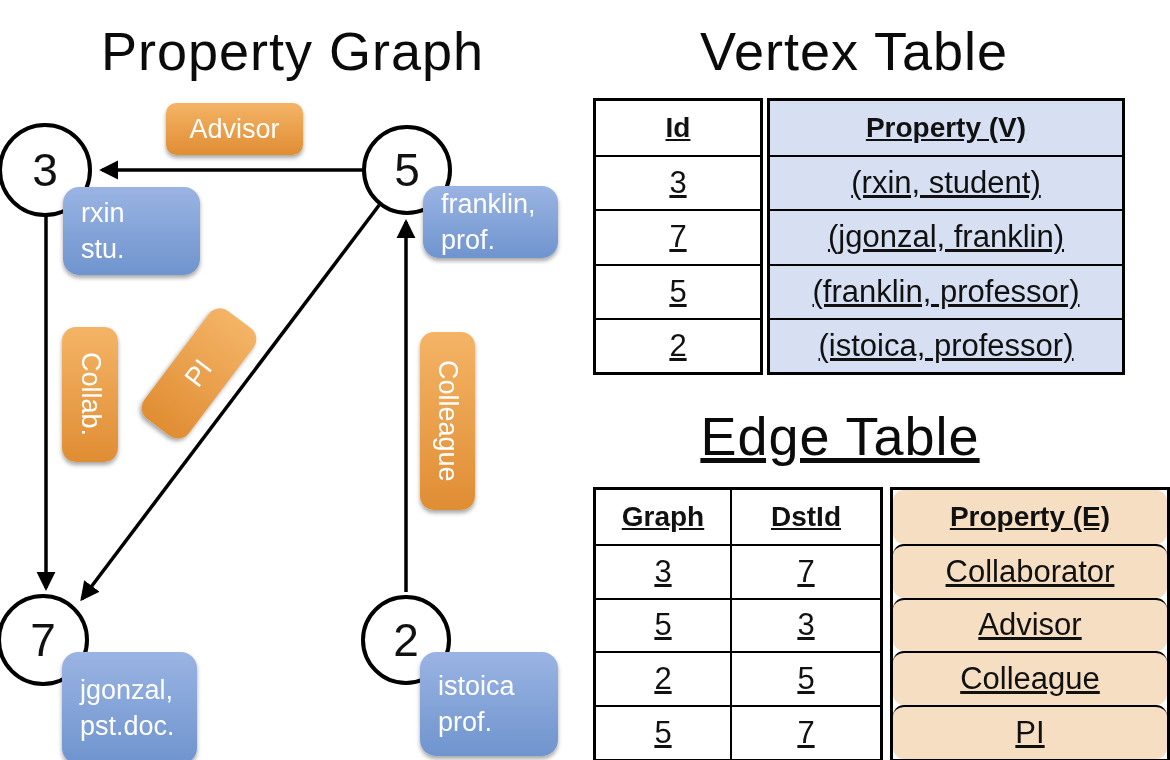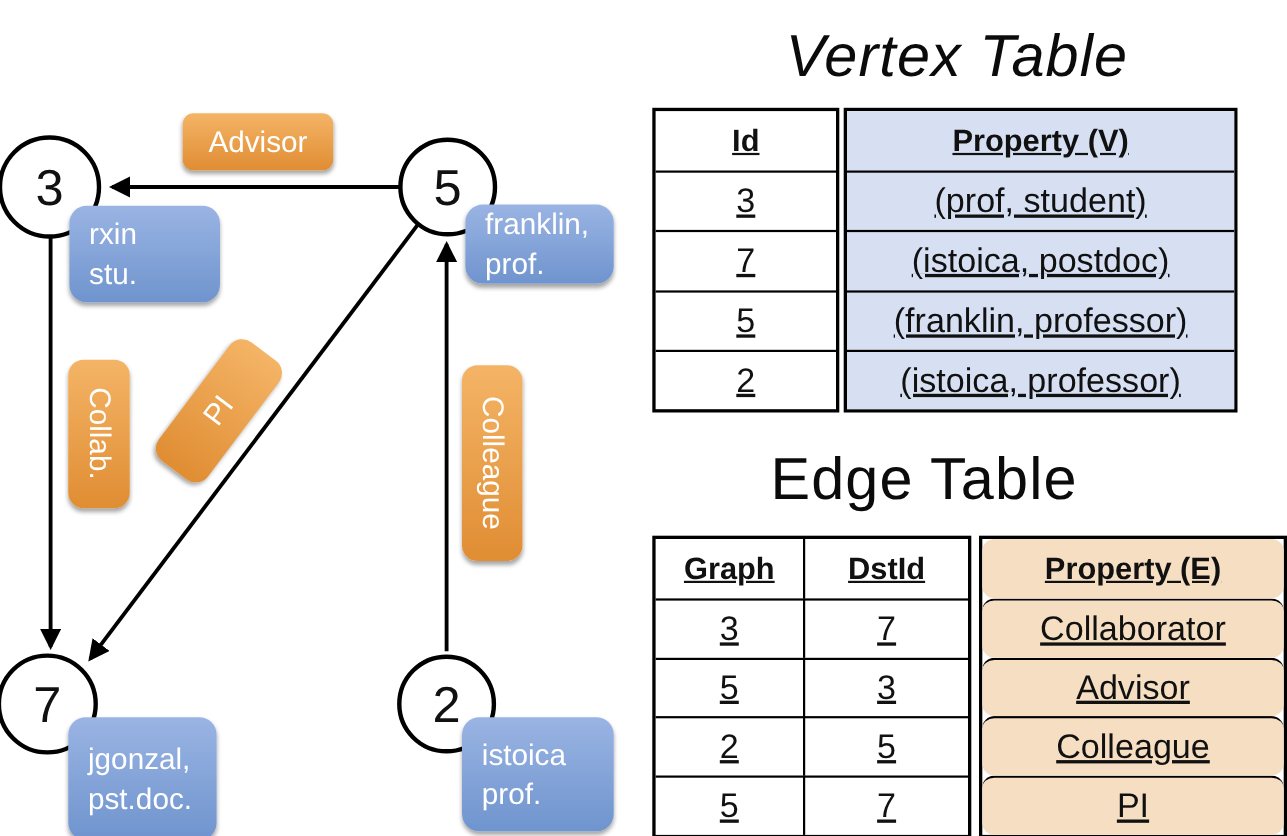--- a/index.html
+++ b/index.html
@@ -17,22 +17,22 @@
   
   .big-title {
     position: absolute;
     text-align: center;
     font-size: 54px;
     font-weight: 300;
     letter-spacing: 1px;
     color: #0b0b0b;
   }
   #graph-title  { left: 0;   top: 20px;  width: 585px; }
-  #vertex-title { left: 585px; top: 20px; width: 570px; font-style: italic; }
-  #edge-title   { left: 585px; top: 405px; width: 510px; }
+  #vertex-title { left: 569px; top: 20px; width: 570px; }
+  #edge-title   { left: 585px; top: 405px; width: 510px; text-decoration: underline; }
 
   
   #graph-edges {
     position: absolute;
     left: 0; top: 0;
     width: 585px; height: 760px;
     z-index: 1;
   }
   .node {
     position: absolute;
@@ -130,20 +130,21 @@
   #et-propcol { left: 297px; width: 280px; grid-template-rows: repeat(5, 1fr); }
   #et-propcol .cell { background: #f6dec2; border-radius: 11px; }
 
   .num { font-size: 34px; }
 </style>
 </head>
 <body>
 
 <div class="canvas">
 
+  <div class="big-title" id="graph-title">Property Graph</div>
   <div class="big-title" id="vertex-title">Vertex Table</div>
   <div class="big-title" id="edge-title">Edge Table</div>
 
   <svg id="graph-edges" viewBox="0 0 585 760" xmlns="http://www.w3.org/2000/svg">
     <defs>
       <marker id="arrow" viewBox="0 0 10 10" refX="8.5" refY="5" markerWidth="5.5" markerHeight="5.5" orient="auto-start-reverse">
         <path d="M 0 0 L 10 5 L 0 10 z" fill="#000"></path>
       </marker>
     </defs>
     <path d="M 365 170 L 102 170" stroke="#000" stroke-width="3.5" fill="none" marker-end="url(#arrow)"></path>
@@ -206,22 +207,22 @@
   <div class="tbl" id="vertex-table">
     <div class="colblock" id="vt-idcol">
       <div class="cell hdr first">Id</div>
       <div class="cell num">3</div>
       <div class="cell num">7</div>
       <div class="cell num">5</div>
       <div class="cell num">2</div>
     </div>
     <div class="colblock" id="vt-propcol">
       <div class="cell hdr first">Property (V)</div>
-      <div class="cell">(prof, student)</div>
-      <div class="cell">(istoica, postdoc)</div>
+      <div class="cell">(rxin, student)</div>
+      <div class="cell">(jgonzal, franklin)</div>
       <div class="cell">(franklin, professor)</div>
       <div class="cell">(istoica, professor)</div>
     </div>
   </div>
 
   <div class="tbl" id="edge-table">
     <div class="colblock" id="et-srcdst">
       <div class="cell hdr first src">Graph</div>
       <div class="cell hdr first dst">DstId</div>
       <div class="cell num src">3</div>

